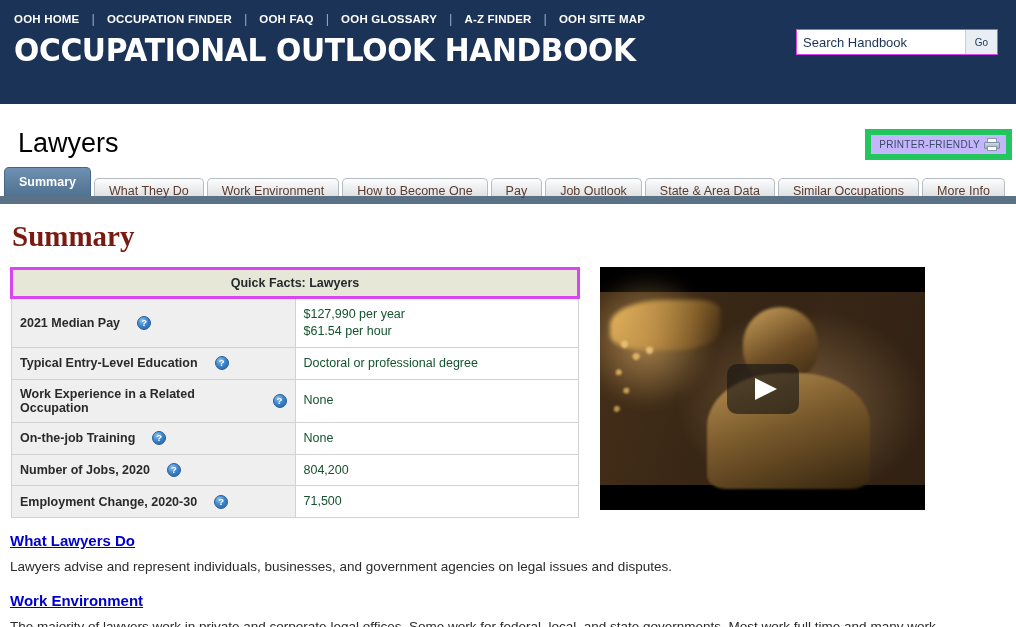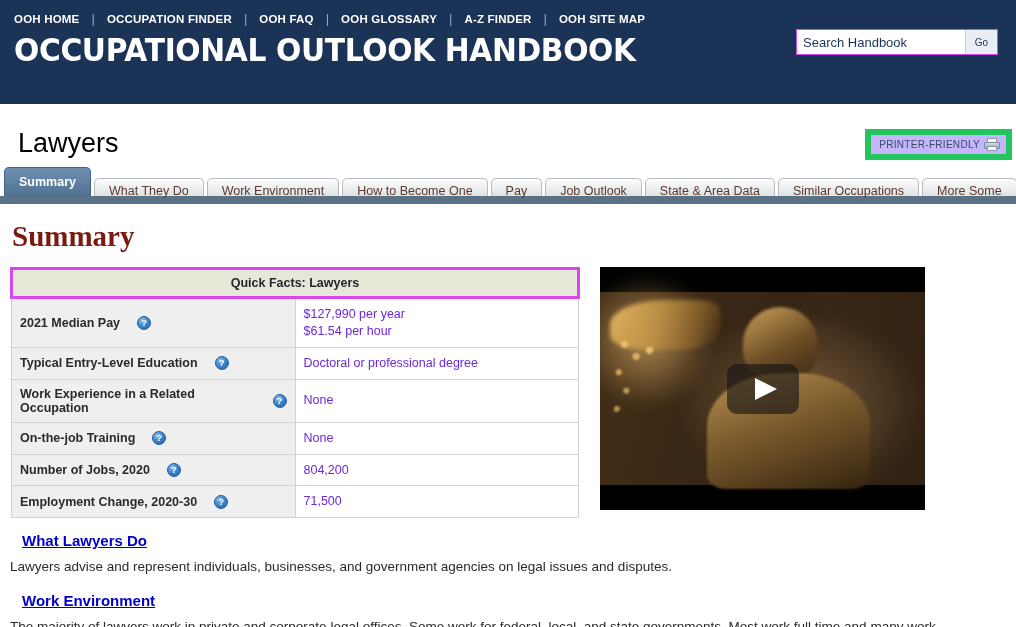--- a/index.html
+++ b/index.html
@@ -207,21 +207,21 @@
   }
   #quick-facts td.qf-label {
     width: 340px;
     background: #efefef;
     font-weight: 700;
     color: #2a2a2a;
     font-size: 12.5px;
   }
   #quick-facts td.qf-value {
     background: #ffffff;
-    color: #6d28d9;
+    color: #14532d;
     font-size: 12.5px;
     line-height: 1.35;
   }
   .qf-label-inner { display: flex; align-items: center; gap: 17px; }
   .help-icon {
     display: inline-block;
     width: 14px; height: 14px;
     border-radius: 50%;
     background: radial-gradient(circle at 35% 28%, #8fc2ec 0%, #3f87ce 45%, #1f5e9e 100%);
     border: 1px solid #2b6098;
@@ -307,21 +307,21 @@
   }
 
   
   #sections { padding: 12px 8px 0 10px; }
   .section-link {
     display: inline-block;
     color: #0000cc;
     font-size: 15px;
     font-weight: 700;
     text-decoration: underline;
-    margin: 10px 0 8px 12px;
+    margin: 10px 0 8px 0;
     cursor: pointer;
     font-family: "Liberation Sans", sans-serif;
   }
   .section-body {
     color: #2b2b2b;
     font-size: 13.5px;
     line-height: 1.5;
     margin: 0 0 4px 0;
   }
   .section-block:first-child .section-link { margin-top: 2px; }
@@ -368,21 +368,21 @@
 
 <div id="tab-bar">
   <div class="tab active">Summary</div>
   <div class="tab">What They Do</div>
   <div class="tab">Work Environment</div>
   <div class="tab">How to Become One</div>
   <div class="tab">Pay</div>
   <div class="tab">Job Outlook</div>
   <div class="tab">State &amp; Area Data</div>
   <div class="tab">Similar Occupations</div>
-  <div class="tab">More Some</div>
+  <div class="tab">More Info</div>
 </div>
 <div id="tab-underline"></div>
 
 <div id="content">
   <div id="summary-heading">Summary</div>
 
   <div id="columns">
 
     <table id="quick-facts">
       <tbody>

